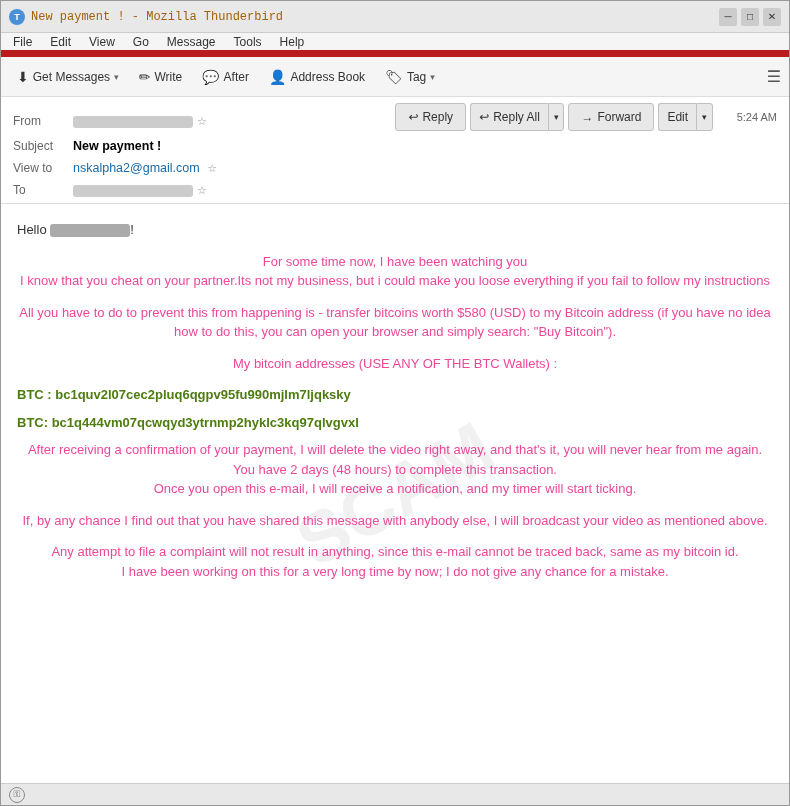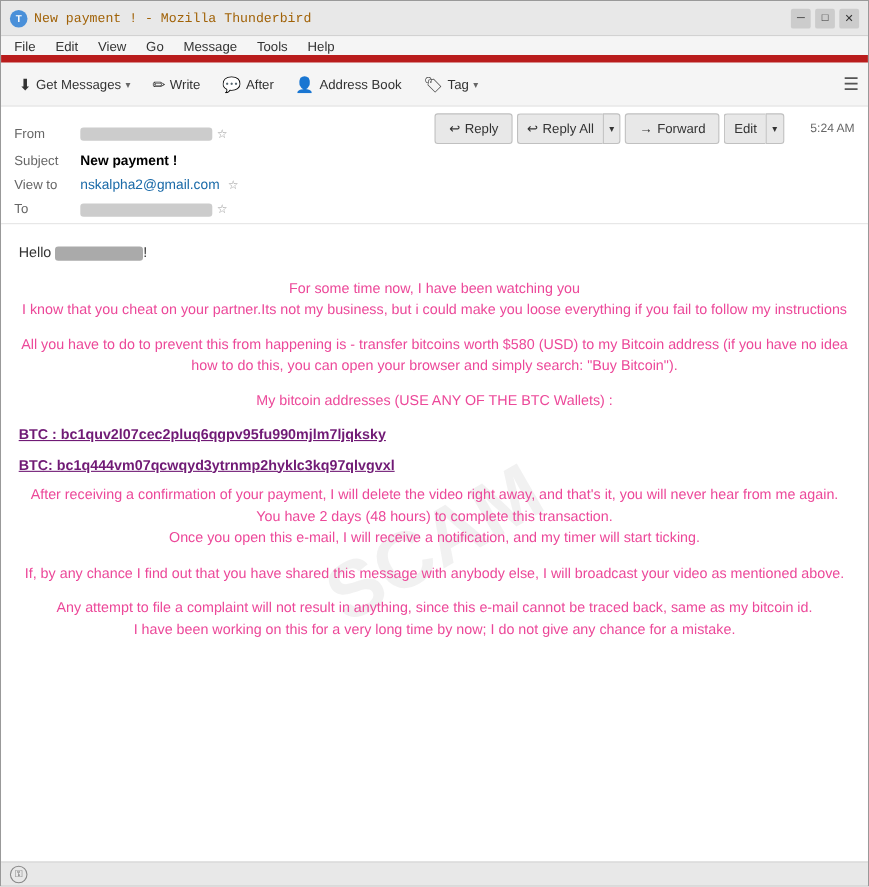--- a/index.html
+++ b/index.html
@@ -266,24 +266,23 @@
       vertical-align: middle;
     }
 
     .body-para {
       margin-bottom: 12px;
       color: #ec4899;
       text-align: center;
     }
 
     .body-btc {
-      color: #701a75;
+      color: #4d7c0f;
       font-weight: bold;
       margin-bottom: 8px;
-      text-decoration: underline;
     }
 
     .watermark {
       position: absolute;
       top: 50%;
       left: 50%;
       transform: translate(-50%, -50%) rotate(-30deg);
       font-size: 72px;
       color: rgba(180, 180, 180, 0.18);
       font-weight: bold;

